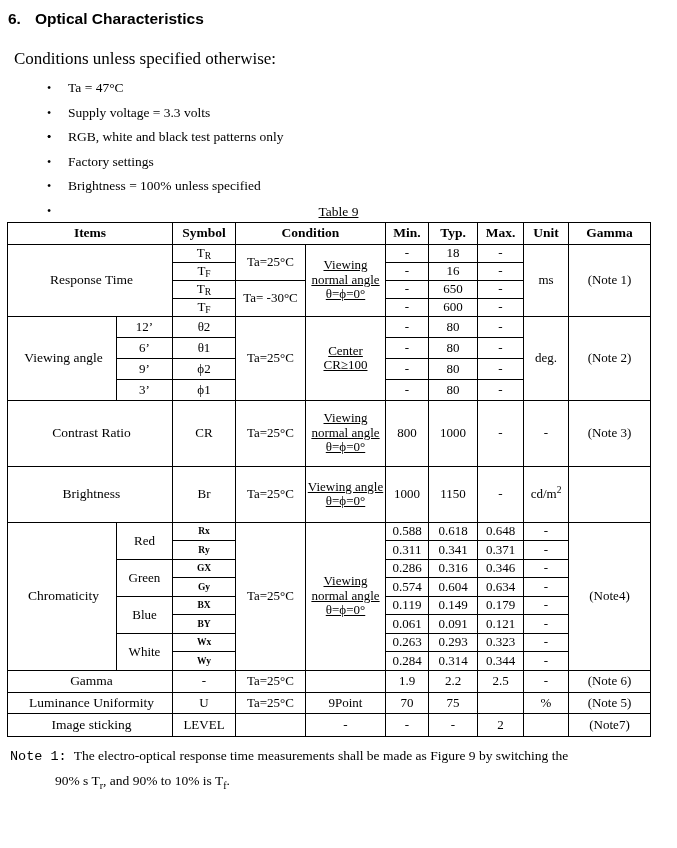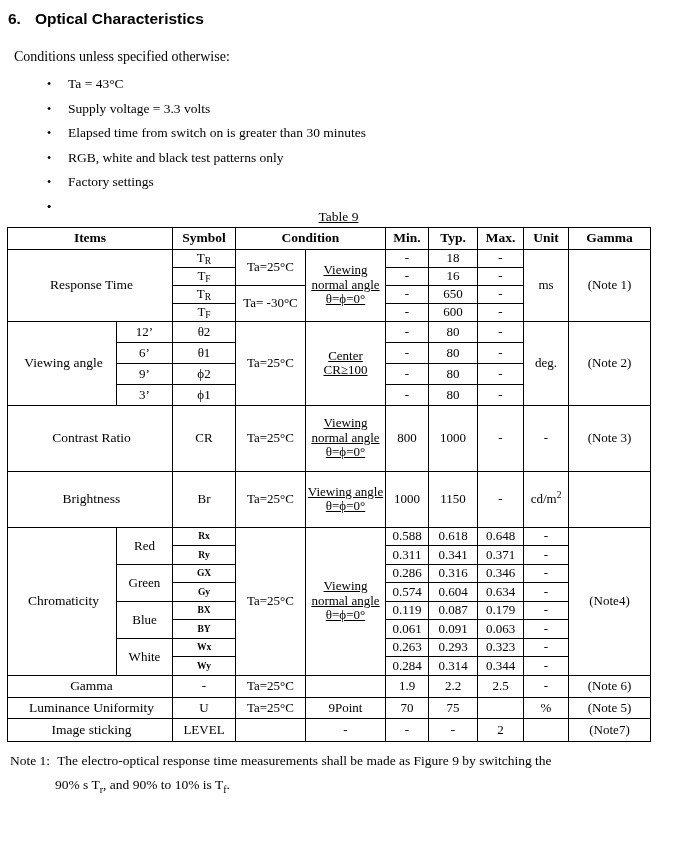--- a/index.html
+++ b/index.html
@@ -1,57 +1,57 @@
 <!DOCTYPE html>
 <html><head>
 <meta charset="utf-8">
 <style>
   html,body{margin:0;padding:0;background:#fff;}
   body{width:677px;height:848px;color:#000;font-family:"Liberation Serif",serif;position:relative;overflow:hidden;}
   .title{font-family:"Liberation Sans",sans-serif;font-weight:bold;font-size:15.5px;margin:10px 16px 0 8px;}
   .title .num{display:inline-block;margin-right:14px;}
-  .intro{font-size:14px;margin:21px 0 0 14px;}
+  .intro{font-size:17px;margin:21px 0 0 14px;}
   ul.bullets{margin:7px 0 0 0;padding:0 0 0 68px;list-style:none;}
   ul.bullets li{font-size:13.5px;line-height:24.5px;position:relative;}
   ul.bullets li .dot{position:absolute;left:-21px;font-size:12px;}
-  .caption{text-align:center;font-size:13.5px;margin-top:14px;}
+  .caption{text-align:center;font-size:13.5px;margin-top:5px;}
   .caption .u{text-decoration:underline;}
   table{border-collapse:collapse;table-layout:fixed;width:644px;margin:2px 0 0 7px;}
   td,th{border:1px solid #000;padding:0;text-align:center;font-size:13px;vertical-align:middle;overflow:hidden;}
   th{font-weight:bold;font-size:13.5px;margin-top:44px;}
   td.lbl{text-align:center;padding-left:3px;font-size:13.5px;}
   td.wrap{line-height:14.5px;text-decoration:underline;}
   td.smsym{font-size:9.5px;font-weight:bold;}
   td sub{font-size:9.5px;vertical-align:-2px;}
   sup{font-size:9.5px;}
   tr.h22{height:22px;}tr.h18{height:18px;}tr.h21{height:21px;}
   tr.h66{height:66px;}tr.h56{height:56px;margin-top:18px;}tr.hc{height:18.5px;}
   tr.h23{height:23px;}
   .notes{font-size:13.5px;margin:7px 0 0 10px;width:655px;}
   .notes div{line-height:24px;}
   .notes .ind{padding-left:45px;}
-  .notes .nlabel{margin-right:7px;}
+  .notes .nlabel{margin-right:7px;font-family:Liberation Mono, monospace;}
   .notes sub{font-size:10px;}
 </style>
 </head>
 <body>
 
 <div class="title">
   <span class="num">6.</span><span>Optical Characteristics</span>
 </div>
 
 <div class="intro">Conditions unless specified otherwise:</div>
 
 <ul class="bullets">
-  <li><span class="dot">•</span><span>Ta = 43°C</span></li>
+  <li><span class="dot">•</span><span>Ta = 47°C</span></li>
   <li><span class="dot">•</span><span>Supply voltage = 3.3 volts</span></li>
-  <li><span class="dot">•</span><span>Elapsed time from switch on is greater than 30 minutes</span></li>
+  <li><span class="dot">•</span></li>
   <li><span class="dot">•</span><span>RGB, white and black test patterns only</span></li>
   <li><span class="dot">•</span><span>Factory settings</span></li>
-  <li><span class="dot">•</span></li>
+  <li><span class="dot">•</span><span>Brightness = 100% unless specified</span></li>
   <li><span class="dot">•</span></li>
 </ul>
 
 <div class="caption"><span class="u">Table 9</span></div>
 
 <table>
   <colgroup>
     <col style="width:109px">
       <col style="width:56px">
       <col style="width:63px">
@@ -196,29 +196,29 @@
     <td class="smsym">Gy</td>
     <td>0.574</td>
     <td>0.604</td>
     <td>0.634</td>
     <td>-</td>
   </tr>
   <tr class="hc">
     <td rowspan="2">Blue</td>
     <td class="smsym">BX</td>
     <td>0.119</td>
-    <td>0.087</td>
+    <td>0.149</td>
     <td>0.179</td>
     <td>-</td>
   </tr>
   <tr class="hc">
     <td class="smsym">BY</td>
     <td>0.061</td>
     <td>0.091</td>
-    <td>0.063</td>
+    <td>0.121</td>
     <td>-</td>
   </tr>
   <tr class="hc">
     <td rowspan="2">White</td>
     <td class="smsym">Wx</td>
     <td>0.263</td>
     <td>0.293</td>
     <td>0.323</td>
     <td>-</td>
   </tr>

